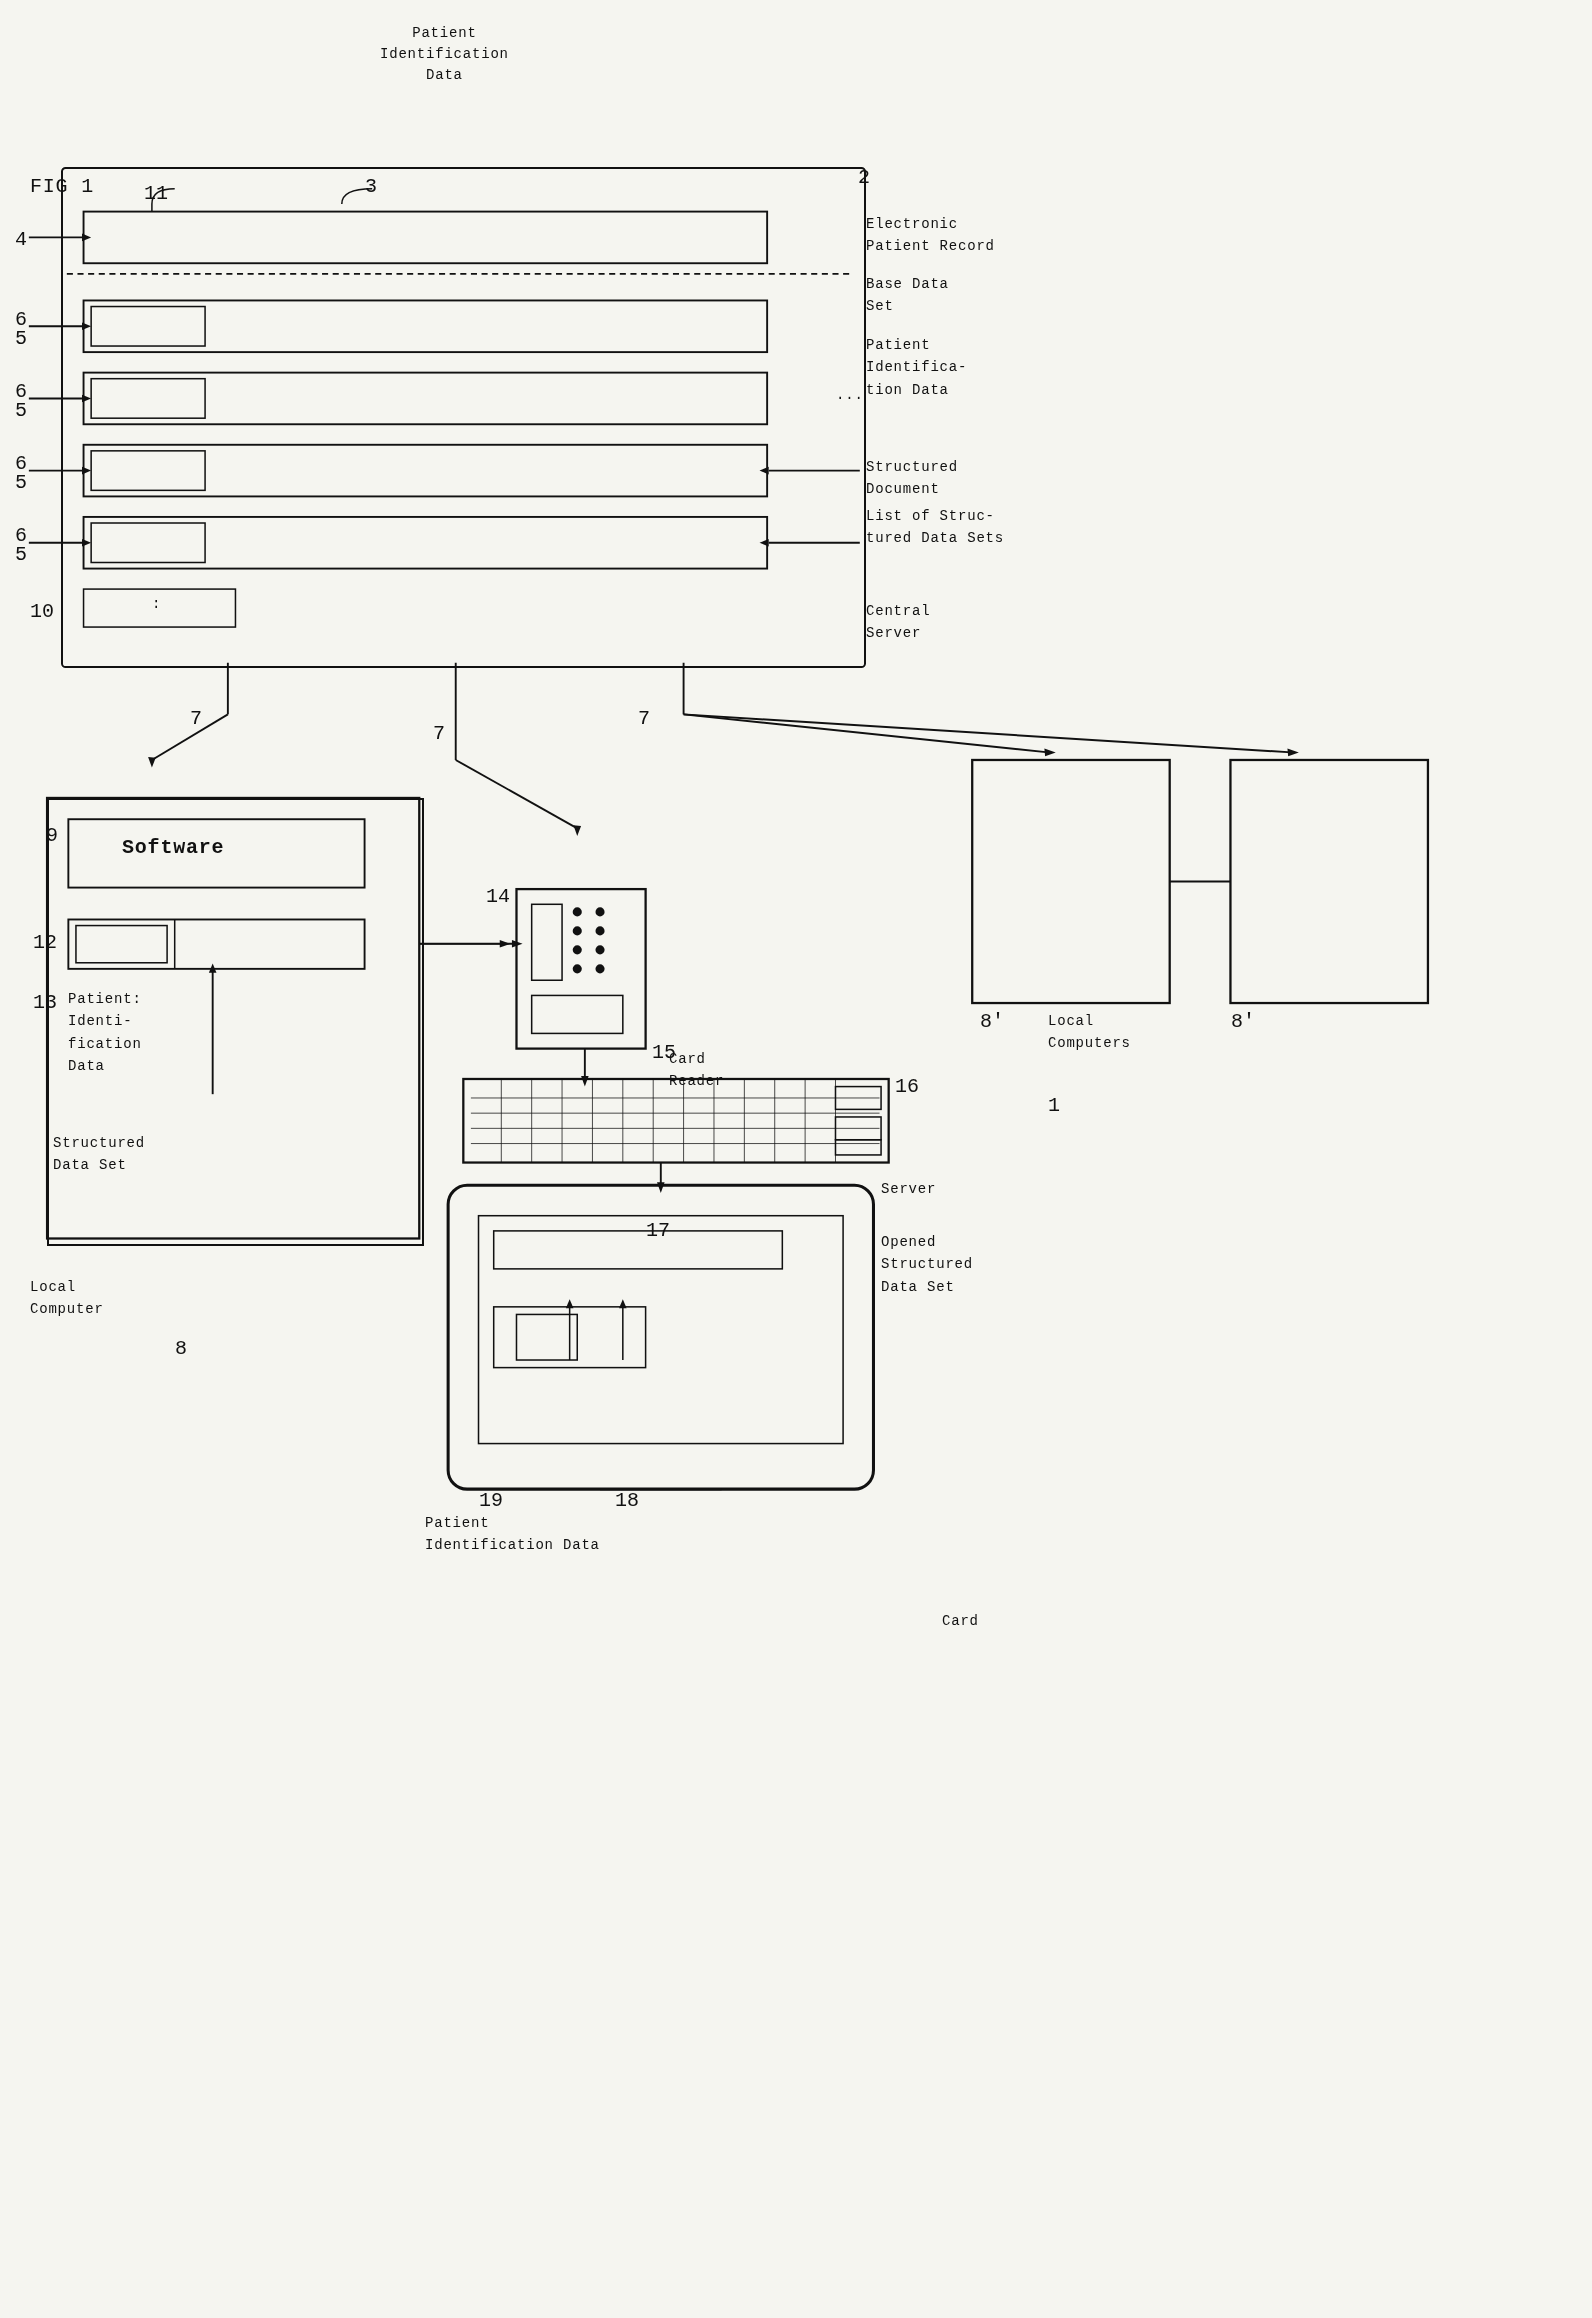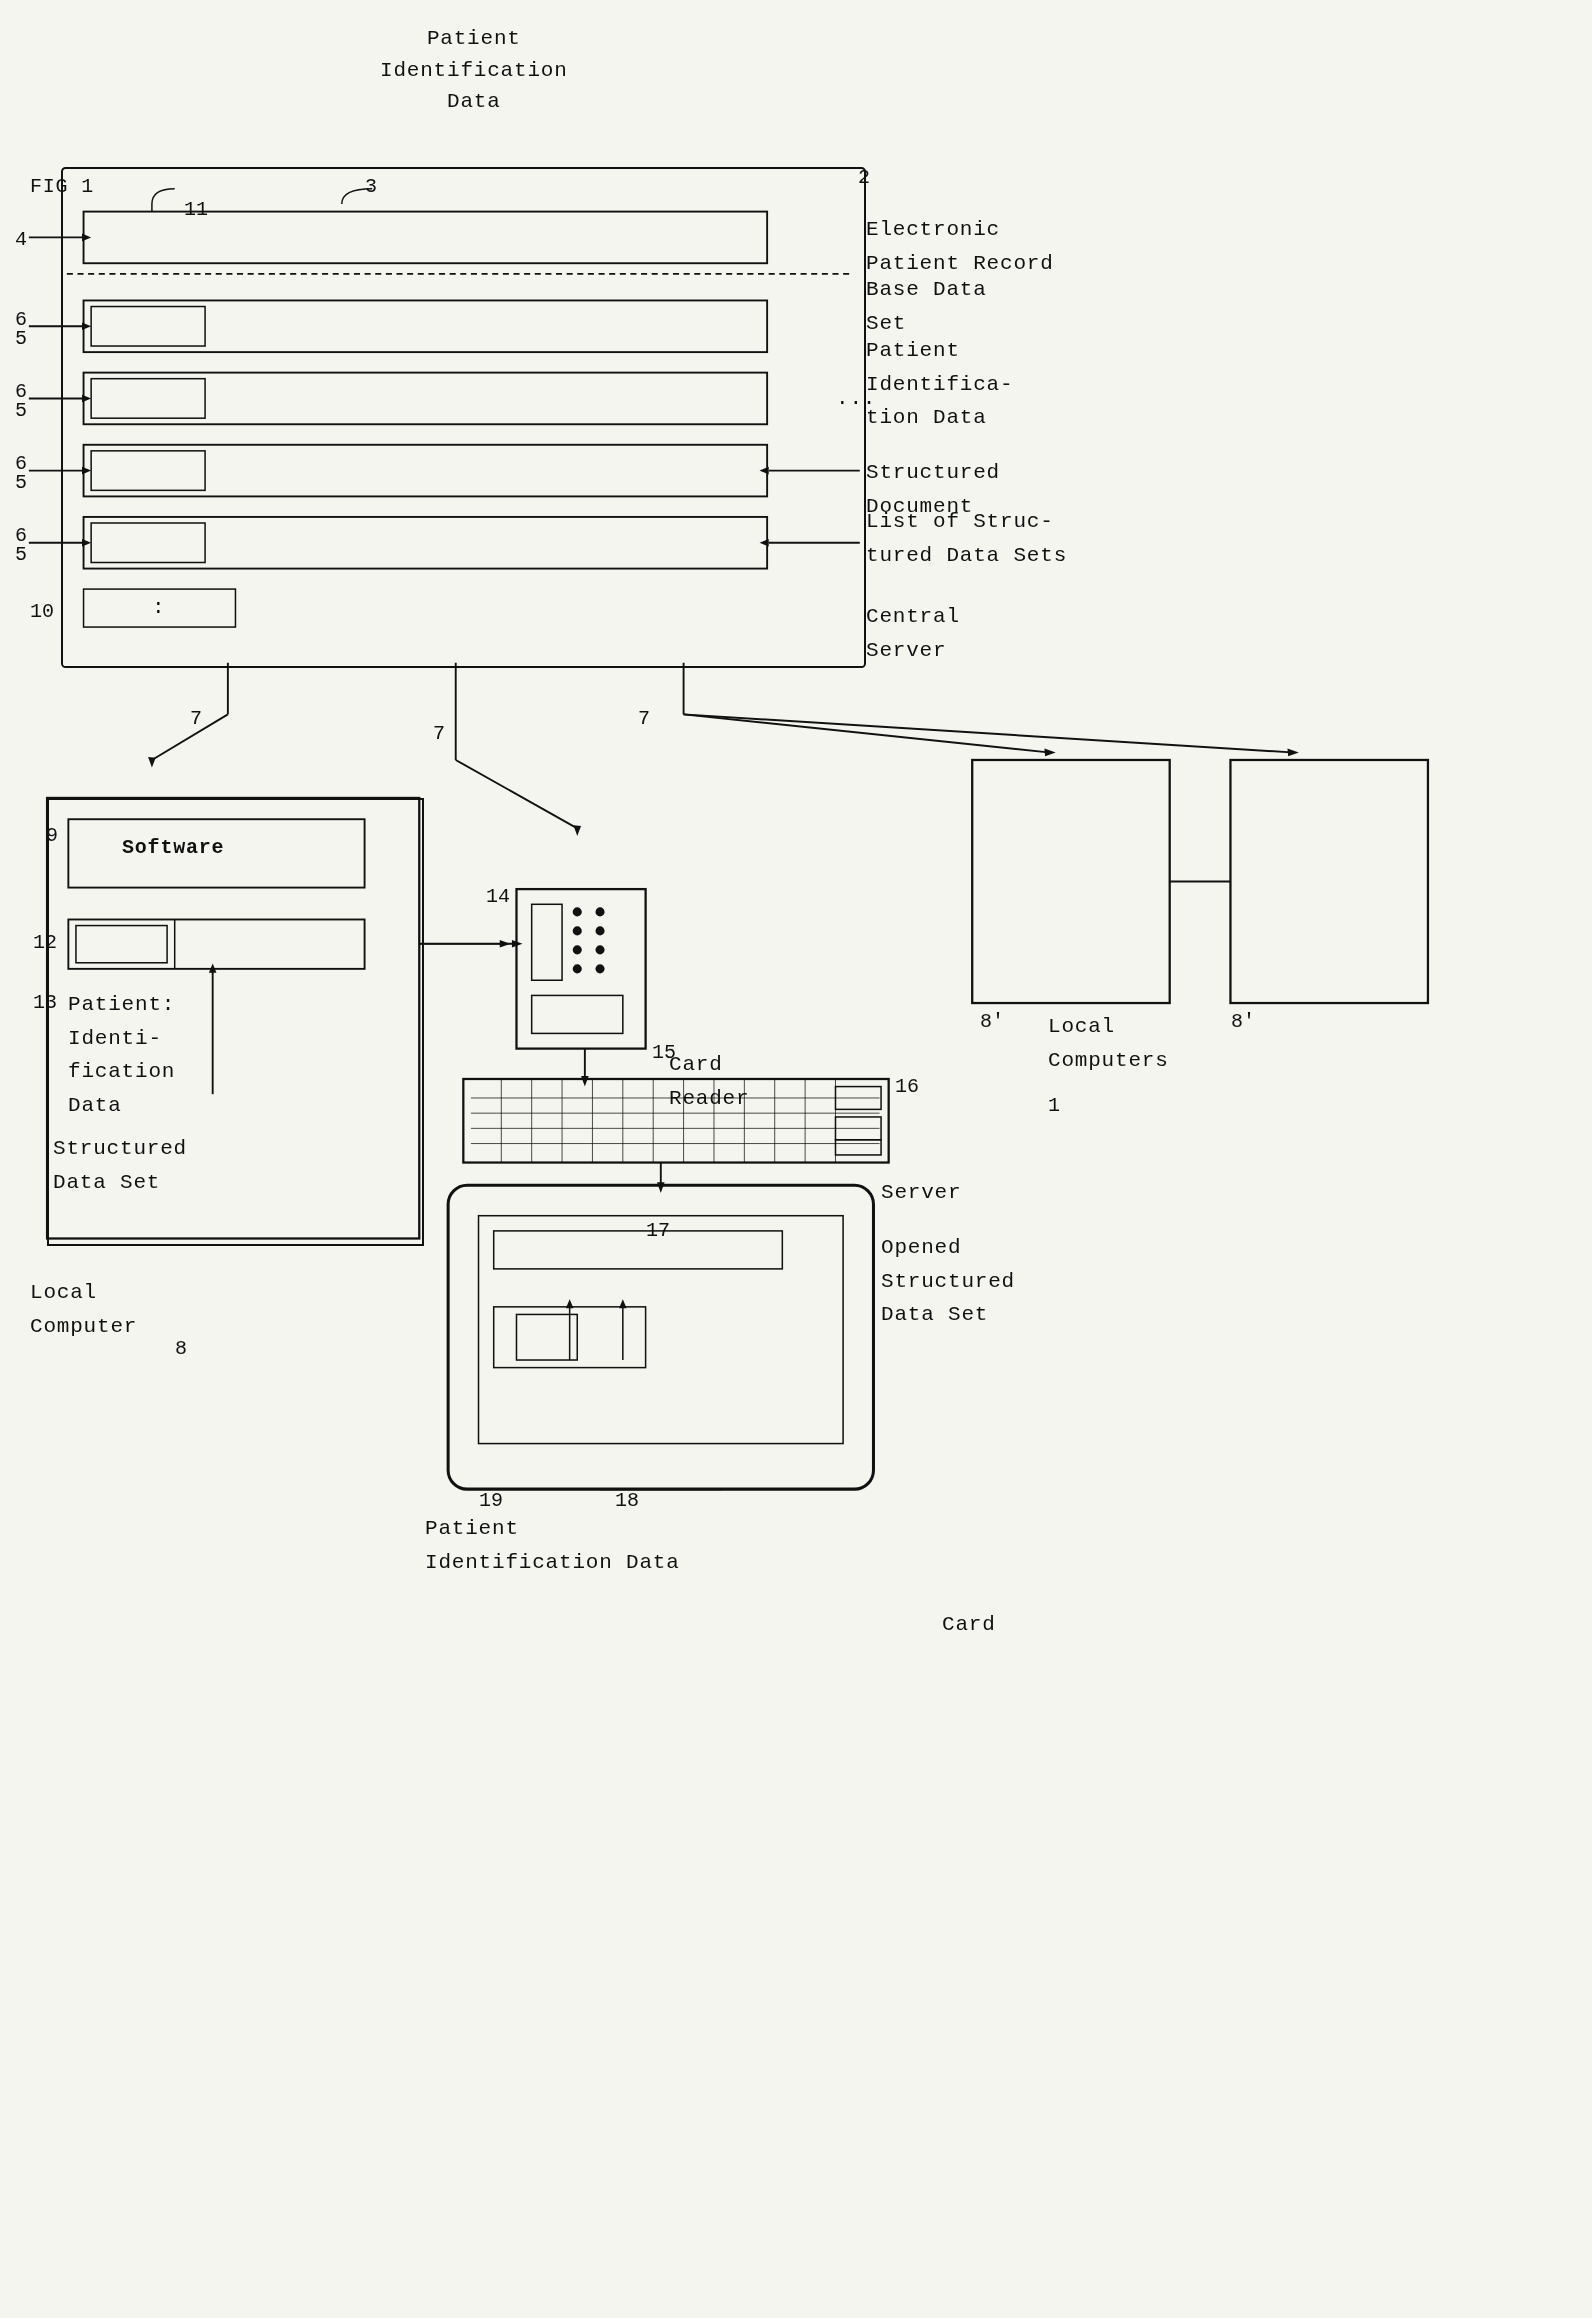--- a/index.html
+++ b/index.html
@@ -15,21 +15,21 @@
     .diagram-container {
       position: relative;
       width: 1592px;
       min-height: 2319px;
       background: #f5f5f0;
     }
 
     
     .label {
       font-family: 'Courier New', monospace;
-      font-size: 21px;
+      font-size: 14px;
       color: #111;
       position: absolute;
       white-space: nowrap;
       letter-spacing: 0.8px;
     }
 
     .label-lg {
       font-size: 20px;
     }
 
@@ -206,21 +206,21 @@
   <div class="label label-lg" style="top:175px; left:30px;">FIG 1</div>
 
   <div class="label" style="top:23px; left:380px; text-align:center; white-space:pre-line; line-height:1.5;">Patient
 Identification
 Data</div>
 
   <div class="num-label" style="top:166px; left:858px;">2</div>
 
   <div class="num-label" style="top:175px; left:365px;">3</div>
 
-  <div class="num-label" style="top:198px; left:144px;margin-left:40px;">11</div>
+  <div class="num-label" style="top:182px; left:144px;">11</div>
 
   <div class="label" style="top:213px; left:866px; white-space:pre-line; line-height:1.6;">Electronic
 Patient Record</div>
 
   <div class="label" style="top:273px; left:866px; white-space:pre-line; line-height:1.6;">Base Data
 Set</div>
 
   <div class="num-label" style="top:228px; left:15px;">4</div>
 
   <div class="num-label" style="top:308px; left:15px;">6</div>

